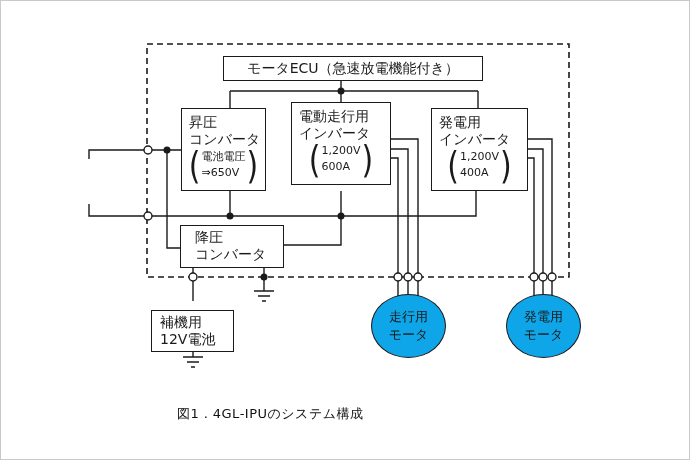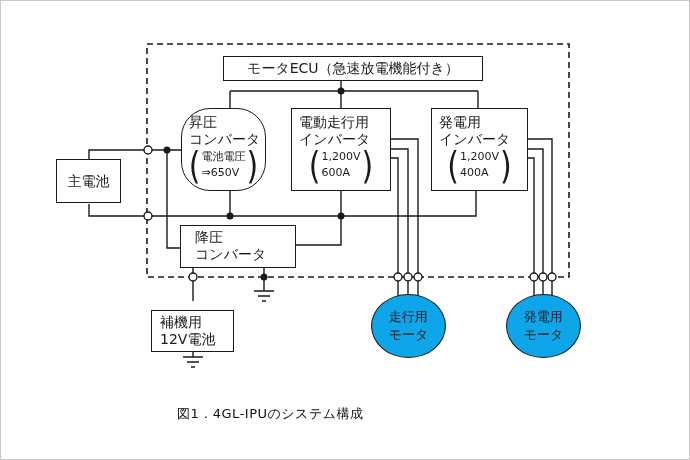--- a/index.html
+++ b/index.html
@@ -6,21 +6,21 @@
   #stage{
     position:relative;width:690px;height:460px;background:#ffffff;
     box-sizing:border-box;border:1px solid #c9c9c9;overflow:hidden;
     font-family:"DejaVu Sans","Liberation Sans",sans-serif;color:#1a1a1a;
   }
   #wires{position:absolute;left:0;top:0;}
   .dbox{
     position:absolute;box-sizing:border-box;background:#fff;
     border:1.5px solid #1a1a1a;font-size:14px;line-height:17px;color:#1a1a1a;
   }
-  .center{display:flex;align-items:center;justify-content:center;text-align:left;}
+  .center{display:flex;align-items:center;justify-content:center;text-align:center;}
   .names{padding:5px 0 0 7px;}
   .pgroup{display:flex;align-items:center;justify-content:center;margin-top:1px;}
   .paren{font-size:30px;font-weight:400;transform:scaleY(1.25);line-height:30px;padding:0 1px;}
   .vals{font-size:11px;line-height:16px;}
   .vals.right{text-align:left;}
   .motor{
     position:absolute;box-sizing:border-box;background:#0ea5e9;border:1.5px solid #1a1a1a;
     border-radius:50%;font-size:13px;line-height:18px;
   }
   .note{position:absolute;font-size:12.5px;color:#1a1a1a;}
@@ -95,36 +95,36 @@
       <circle cx="533" cy="276" r="4"></circle>
       <circle cx="542" cy="276" r="4"></circle>
       <circle cx="551" cy="276" r="4"></circle>
     </g>
   </svg>
 
   <div class="dbox center" style="left:222px;top:55px;width:260px;height:25px;">
     <span>モータECU（急速放電機能付き）</span>
   </div>
 
-  <div class="dbox" style="left:180px;top:107px;width:85px;height:83px;border-radius:29px;">
+  <div class="dbox" style="left:180px;top:107px;width:85px;height:83px;">
     <div class="names">
       <div>昇圧</div>
       <div>コンバータ</div>
     </div>
     <div class="pgroup">
       <span class="paren">(</span>
       <span class="vals">
         <div>電池電圧</div>
         <div>⇒650V</div>
       </span>
       <span class="paren">)</span>
     </div>
   </div>
 
-  <div class="dbox" style="left:290px;top:107px;width:100px;height:83px;">
+  <div class="dbox" style="left:290px;top:101px;width:100px;height:83px;">
     <div class="names">
       <div>電動走行用</div>
       <div>インバータ</div>
     </div>
     <div class="pgroup">
       <span class="paren">(</span>
       <span class="vals right">
         <div>1,200V</div>
         <div>600A</div>
       </span>
@@ -140,30 +140,27 @@
     <div class="pgroup">
       <span class="paren">(</span>
       <span class="vals right">
         <div>1,200V</div>
         <div>400A</div>
       </span>
       <span class="paren">)</span>
     </div>
   </div>
 
-  <div class="dbox" style="left:179px;top:224px;width:116px;height:43px;">
+  <div class="dbox" style="left:179px;top:224px;width:104px;height:43px;">
     <div style="padding:3px 0 0 14px;">
       <div>降圧</div>
       <div>コンバータ</div>
     </div>
   </div>
 
-  <div class="dbox center" style="left:55px;top:158px;width:65px;height:44px;">
-    <span>主電池</span>
-  </div>
 
   <div class="dbox" style="left:150px;top:300px;width:83px;height:42px;margin-top:9px;">
     <div style="padding:3px 0 0 8px;">
       <div>補機用</div>
       <div>12V電池</div>
     </div>
   </div>
 
   <div class="motor center" style="left:370px;top:293px;width:75px;height:64px;">
     <span>

